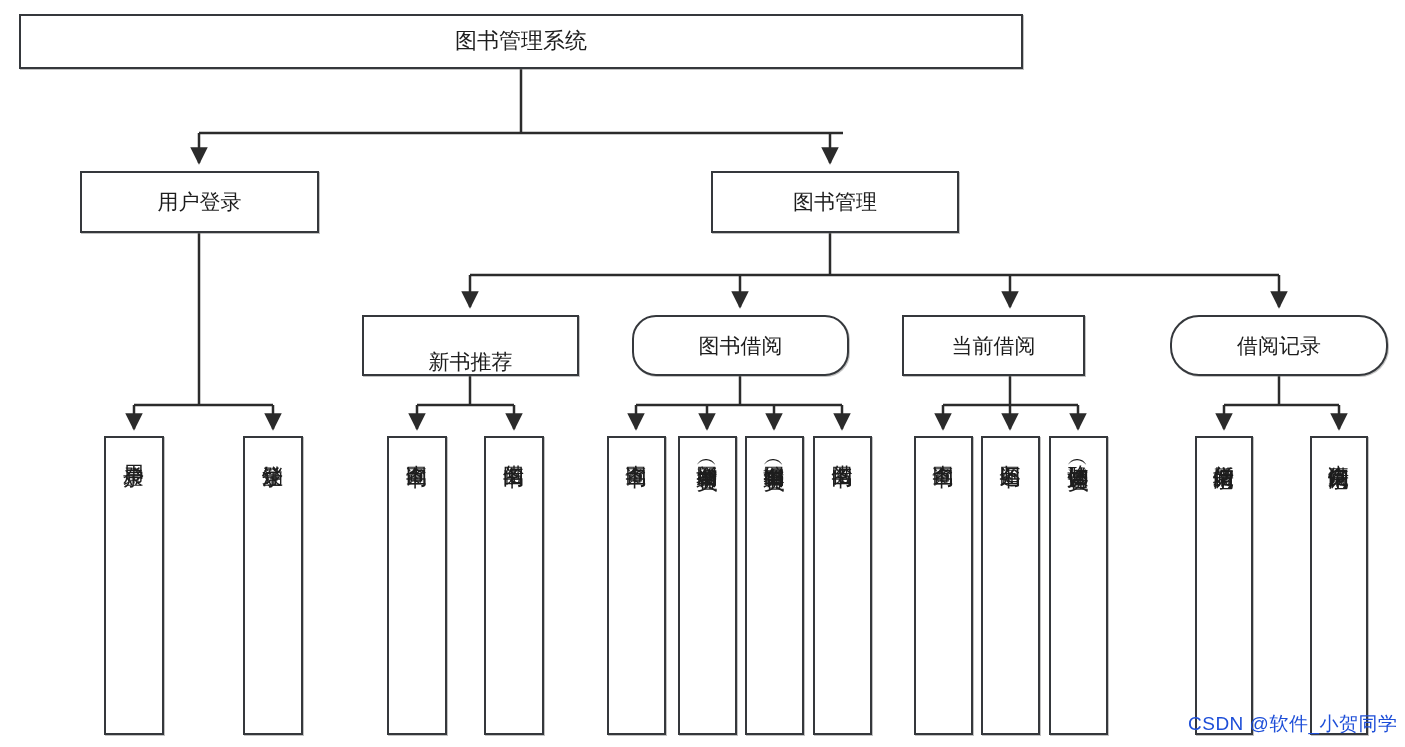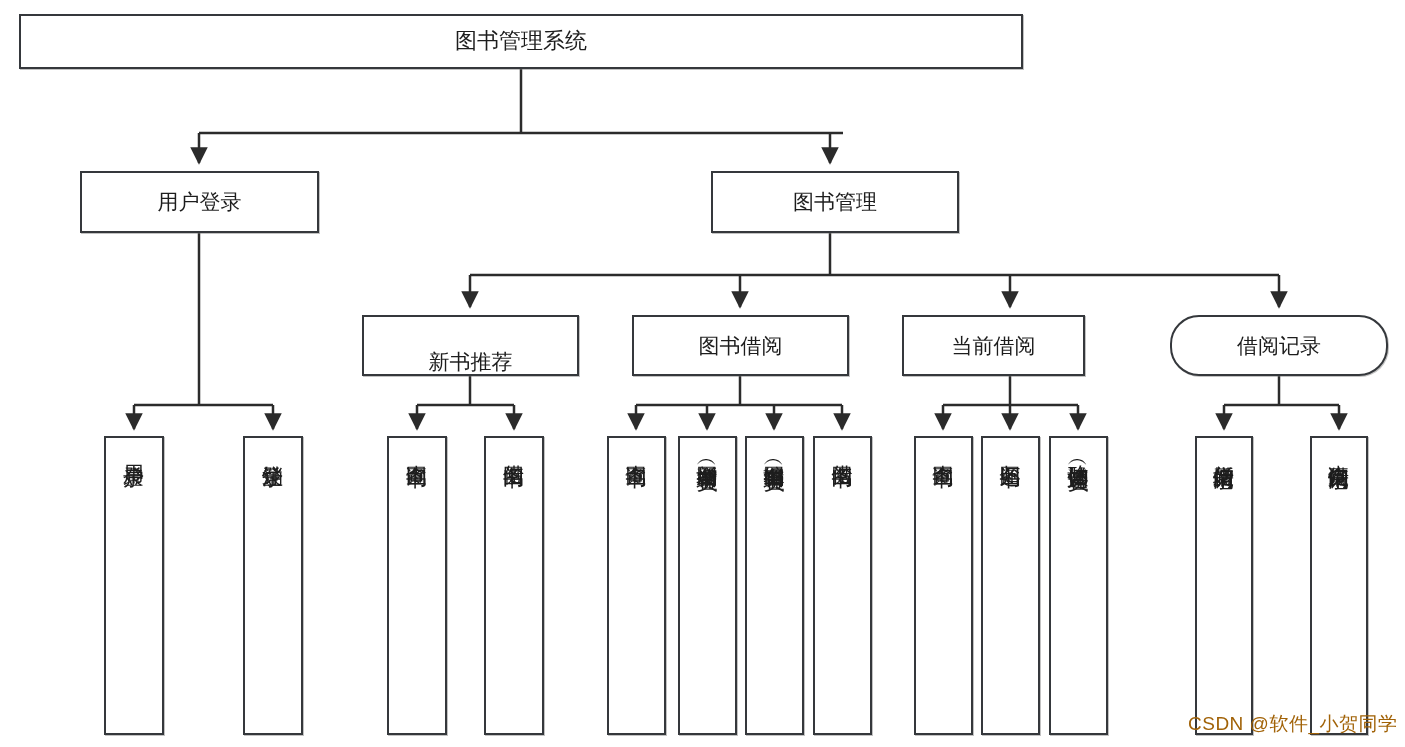--- a/index.html
+++ b/index.html
@@ -58,21 +58,21 @@
     text-orientation: upright;
     font-size: 21px;
     letter-spacing: 1px;
     line-height: 1;
   }
   #watermark {
     position: absolute;
     left: 1188px;
     top: 711px;
     font-size: 19px;
-    color: #a16207;
+    color: #1d4ed8;
     white-space: pre;
     letter-spacing: 0.5px;
   }
 </style>
 </head>
 <body>
 
 <div id="canvas">
 
   <svg id="edges" viewBox="0 0 1405 747" xmlns="http://www.w3.org/2000/svg">
@@ -132,21 +132,21 @@
   <div class="node horiz" style="left:80px;top:171px;width:239px;height:62px;">
     <span class="label">用户登录</span>
   </div>
   <div class="node horiz" style="left:711px;top:171px;width:248px;height:62px;">
     <span class="label">图书管理</span>
   </div>
 
   <div class="node horiz" style="left:362px;top:315px;width:217px;height:61px;align-items:flex-end;">
     <span class="label">新书推荐</span>
   </div>
-  <div class="node horiz" style="left:632px;top:315px;width:217px;height:61px;">
+  <div class="node horiz" style="left:632px;top:315px;width:217px;height:61px;border-radius:24px;">
     <span class="label">图书借阅</span>
   </div>
   <div class="node horiz" style="left:902px;top:315px;width:183px;height:61px;">
     <span class="label">当前借阅</span>
   </div>
   <div class="node horiz" style="left:1170px;top:315px;width:218px;height:61px;border-radius:29px;">
     <span class="label">借阅记录</span>
   </div>
 
   <div class="node vert" style="left:104px;top:436px;width:60px;height:299px;">

